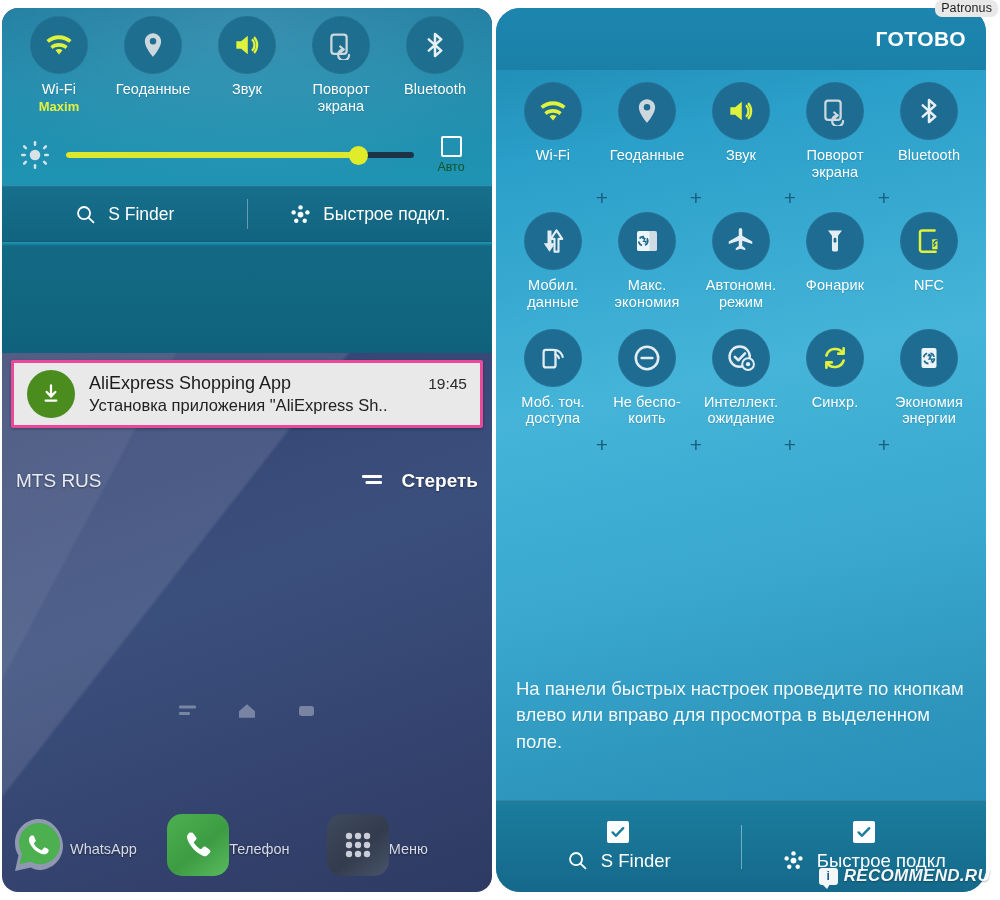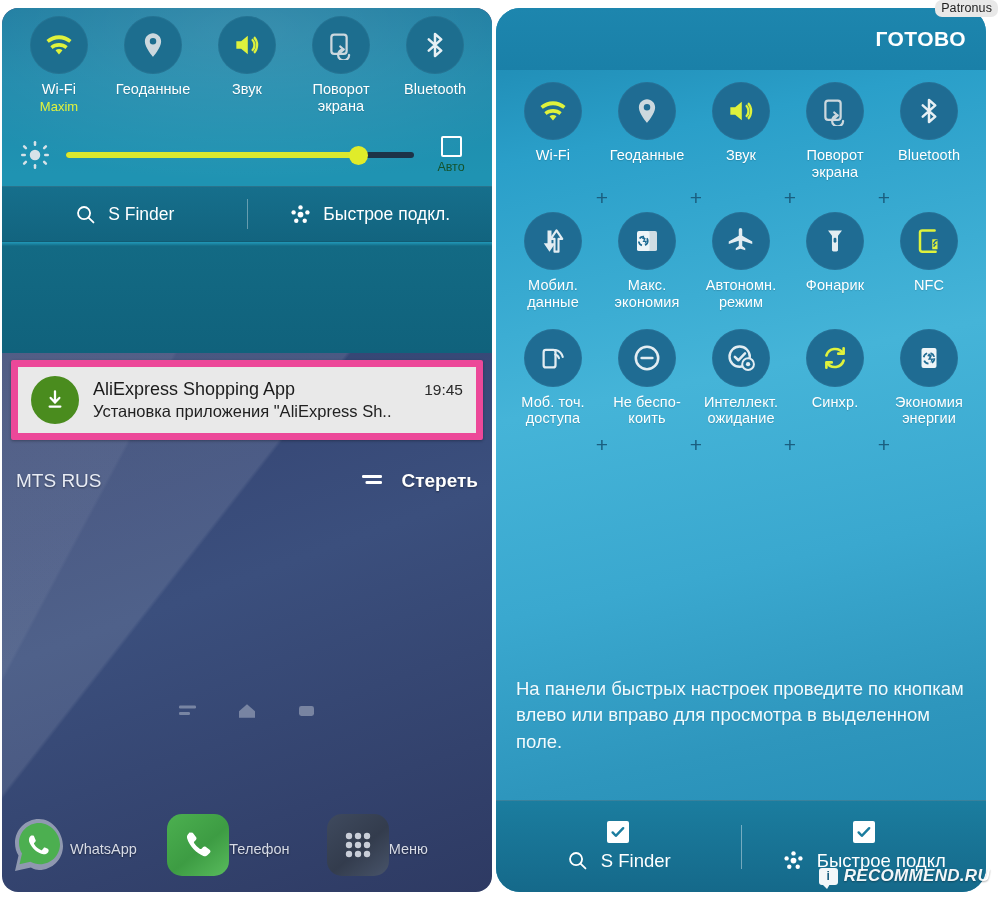--- a/index.html
+++ b/index.html
@@ -78,21 +78,21 @@
     display: flex; align-items: center; justify-content: center;
     box-shadow: inset 0 0 0 1px rgba(255,255,255,0.04);
   }
   .panel-right .tile-circle { background: #1f6c93; }
   .tile-label {
     margin-top: 7px;
     font-size: 14.5px; color: #ffffff; text-align: center; line-height: 1.15;
     letter-spacing: 0.1px;
     text-shadow: 0 1px 1px rgba(0,0,0,0.15);
   }
-  .tile-sub { font-size: 13px; color: #e2f23c; margin-top: 1px; font-weight: normal; }
+  .tile-sub { font-size: 13px; color: #e2f23c; margin-top: 1px; font-weight: bold; }
 
   
   .brightness {
     position: relative; z-index: 3;
     display: flex; align-items: center;
     margin-top: 14px;
     padding: 0 18px;
     height: 54px;
   }
   .bright-ic { width: 30px; height: 30px; flex: 0 0 30px; }
@@ -115,23 +115,23 @@
     border-bottom: 1px solid rgba(0,0,0,0.18);
   }
   .finder-half { flex: 1; display: flex; align-items: center; justify-content: center; gap: 11px; }
   .finder-div { width: 1px; height: 30px; background: rgba(255,255,255,0.35); }
   .finder-txt { font-size: 17.5px; color: #ffffff; }
 
   
   .notif {
     position: absolute; z-index: 4;
     left: 9px; right: 9px; top: 352px;
-    height: 80px;
+    height: 68px;
     background: #e9e9e9;
-    border: 7px solid #ec4899;
+    border: 3px solid #ec4899;
     border-radius: 2px;
     display: flex; align-items: center;
     padding: 0 13px;
     box-shadow: 0 1px 3px rgba(0,0,0,0.30);
   }
   .notif-ic {
     width: 48px; height: 48px; border-radius: 50%;
     background: #4a8c1e;
     display:flex; align-items:center; justify-content:center;
     flex: 0 0 48px;

